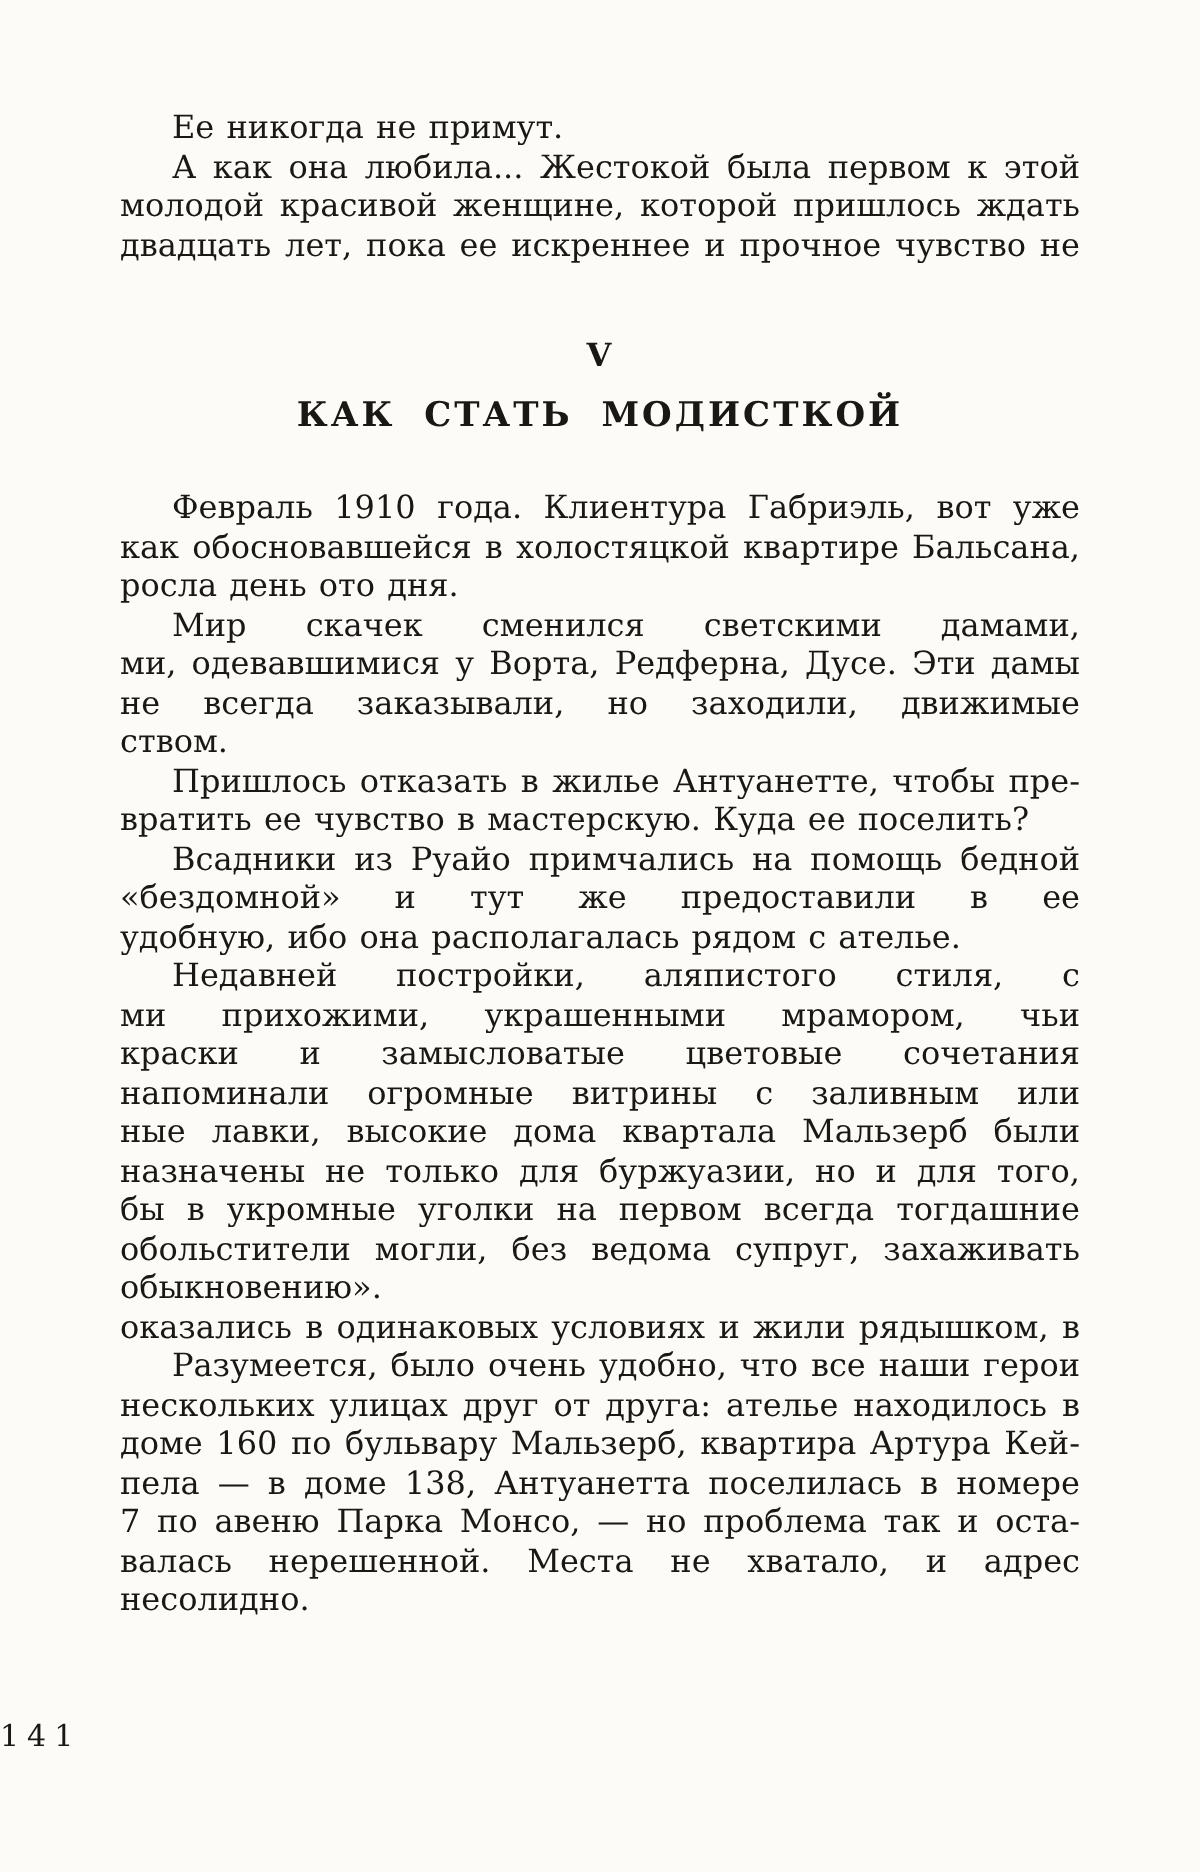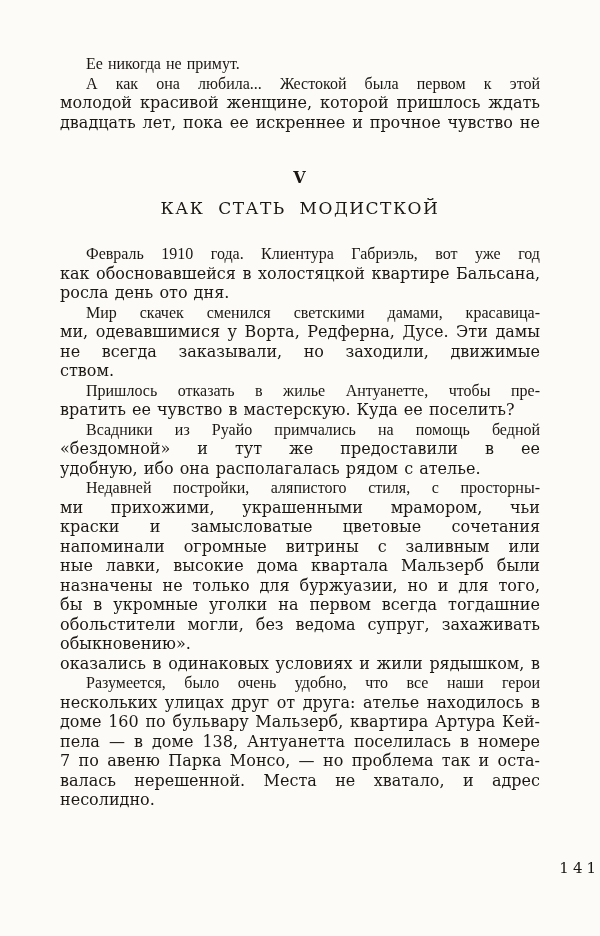--- a/index.html
+++ b/index.html
@@ -26,45 +26,45 @@
   .line{
     font-size:16px;
     line-height:19.5px;
     height:19.5px;
     overflow:hidden;
     text-align:justify;
     text-align-last:justify;
     word-spacing:1px;
     white-space:normal;
   }
-  .line.indent{text-indent:26px;font-family:Liberation Serif, serif;}
+  .line.indent{text-indent:26px;}
   .line.last{text-align-last:left;}
   .chapter-number{
     margin-top:36px;
     text-align:center;
     font-weight:bold;
     font-size:16px;
     line-height:20px;
     letter-spacing:1px;
   }
   .chapter-title{
     margin-top:8px;
     text-align:center;
-    font-weight:normal;
+    font-weight:bold;
     font-size:17px;
     line-height:24px;
     letter-spacing:1.5px;
     word-spacing:7px;
   }
   .chapter-body{display:block;margin-top:24px;}
   .page-number{
     position:absolute;
     left:0;top:858px;
     width:100%;
-    text-align:right;
+    text-align:left;
     font-size:15px;
     line-height:20px;
     letter-spacing:4px;
   }
 </style>
 </head>
 <body>
 
 <div class="page">
   <div class="text-block">

